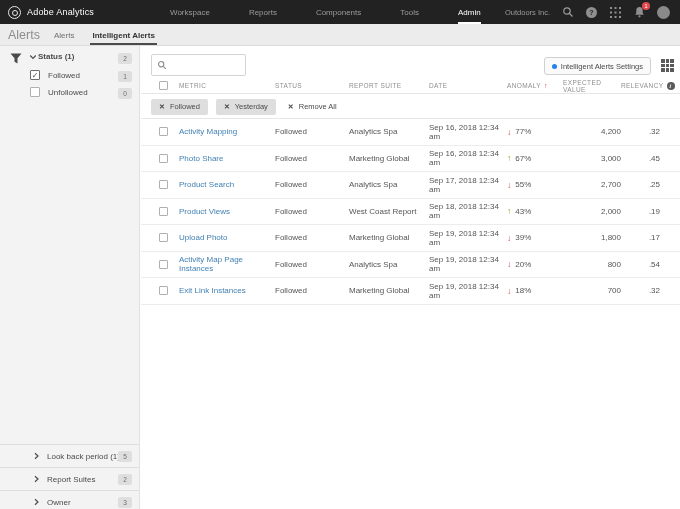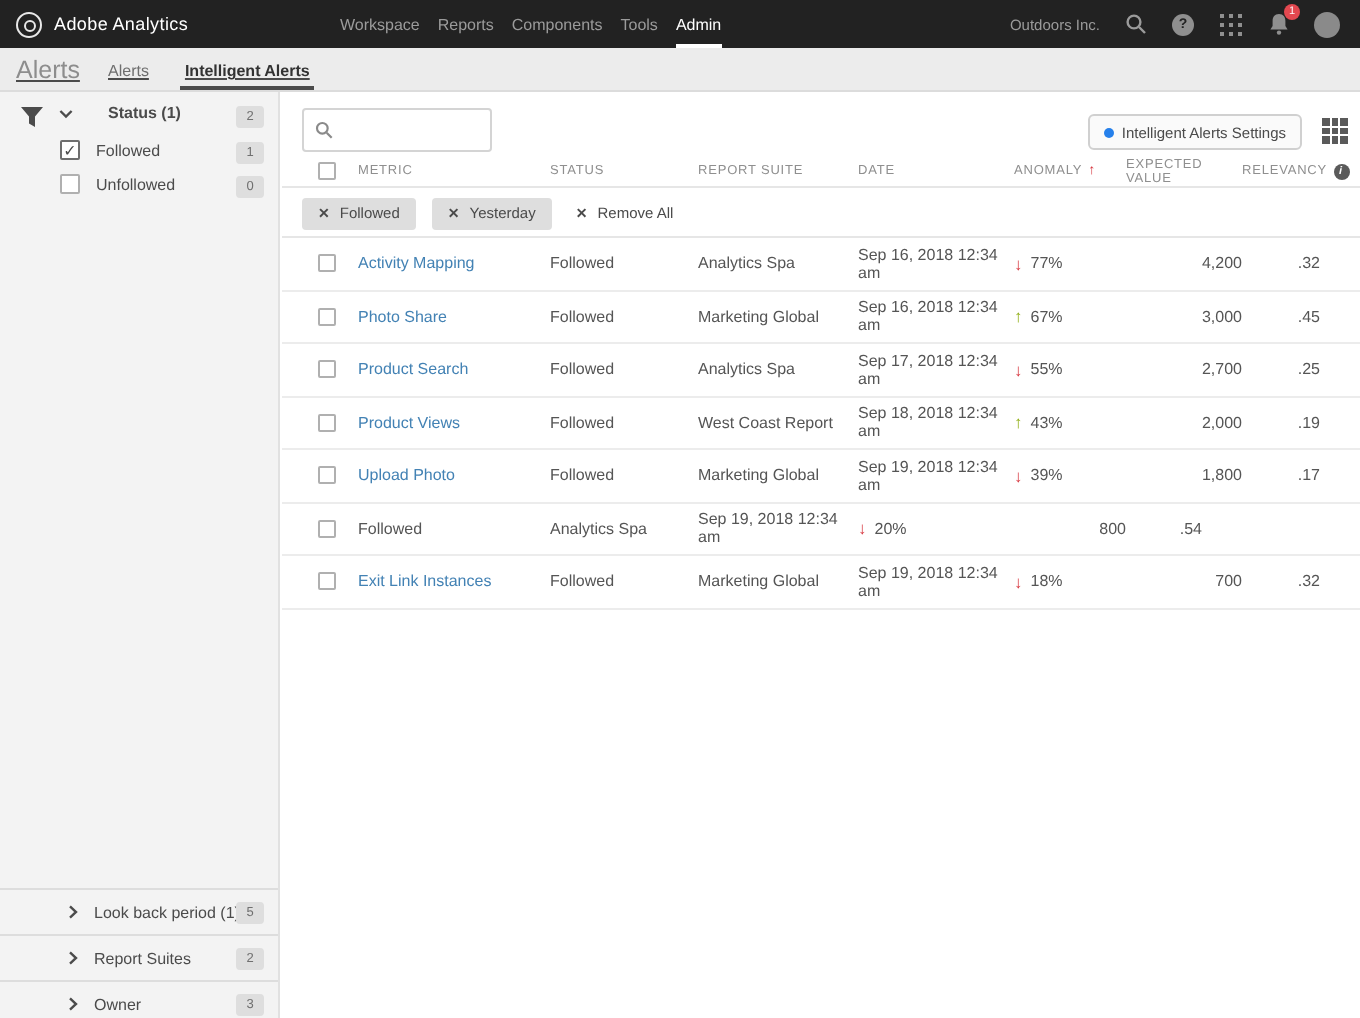--- a/index.html
+++ b/index.html
@@ -5,43 +5,43 @@
   * { margin:0; padding:0; box-sizing:border-box; }
   html,body { width:680px; height:509px; }
   body { font-family:"Liberation Sans", sans-serif; position:relative; overflow:hidden; background:#fff; color:#4b4b4b; }
 
   
   .topbar { position:absolute; left:0; top:0; width:680px; height:24px; background:#222222; display:flex; align-items:center; }
   .brand { display:flex; align-items:center; gap:6px; padding-left:8px; width:130px; }
   .logo-ring { width:13px; height:13px; border:1.4px solid #e8e8e8; border-radius:50%; position:relative; }
   .logo-ring::after { content:""; position:absolute; left:3px; top:3px; width:4px; height:4px; border:1px solid #e8e8e8; border-radius:50%; }
   .brand-label { color:#ffffff; font-size:9px; letter-spacing:.2px; }
-  .topnav { display:flex; align-items:center; gap:9px; margin-left:40px; height:100%; }
+  .topnav { display:flex; align-items:center; gap:39px; margin-left:40px; height:100%; }
   .topnav a { color:#9b9b9b; font-size:8px; text-decoration:none; height:100%; display:flex; align-items:center; position:relative; }
   .topnav a.active { color:#ffffff; }
   .topnav a.active::after { content:""; position:absolute; left:0; right:0; bottom:0; height:2px; background:#ffffff; }
   .topbar-right { margin-left:auto; display:flex; align-items:center; gap:11px; padding-right:10px; }
   .org-name { color:#9b9b9b; font-size:7.5px; }
   .tb-icon { width:13px; height:13px; display:flex; align-items:center; justify-content:center; position:relative; }
   .help-circle { width:11px; height:11px; border-radius:50%; background:#8f8f8f; color:#222; font-size:7px; font-weight:bold; display:flex; align-items:center; justify-content:center; }
   .avatar { width:13px; height:13px; border-radius:50%; background:#8a8a8a; }
   .badge-red { position:absolute; top:-4px; right:-4px; min-width:8px; height:8px; border-radius:4px; background:#e34850; color:#fff; font-size:5.5px; display:flex; align-items:center; justify-content:center; padding:0 1px; }
 
   
-  .subheader { position:absolute; left:0; top:24px; width:680px; height:22px; background:#ececec; border-bottom:1px solid #dcdcdc; display:flex; align-items:flex-end;text-decoration:underline; }
+  .subheader { position:absolute; left:0; top:24px; width:680px; height:22px; background:#ececec; border-bottom:1px solid #dcdcdc; display:flex; align-items:flex-end; }
   .page-title { font-size:12.5px; color:#8d8d8d; font-weight:400; padding:0 0 3px 8px; width:52px; }
   .tabs { display:flex; gap:14px; height:100%; align-items:flex-end; }
   .tab { font-size:8px; color:#6e6e6e; padding:0 2px 5px 2px; position:relative; cursor:pointer; }
   .tab.active { color:#323232; font-weight:bold; }
   .tab.active::after { content:""; position:absolute; left:0; right:0; bottom:0; height:2px; background:#4b4b4b; }
 
   
   .sidebar { position:absolute; left:0; top:46px; width:140px; bottom:0; background:#f3f3f3; border-right:1px solid #e1e1e1; }
   .funnel { position:absolute; left:10px; top:7px; }
-  .group-head { position:absolute; left:29px; top:6px; display:flex; align-items:center; gap:17px; font-size:8px; font-weight:bold; color:#4b4b4b; cursor:pointer; }
+  .group-head { position:absolute; left:29px; top:6px; display:flex; align-items:center; gap:1px; font-size:8px; font-weight:bold; color:#4b4b4b; cursor:pointer; }
   .count-badge { position:absolute; right:7px; width:14px; height:11px; background:#dedede; border-radius:2px; color:#6f6f6f; font-size:6.5px; display:flex; align-items:center; justify-content:center; }
   .filter-row { position:absolute; left:30px; display:flex; align-items:center; gap:8px; font-size:8px; color:#4b4b4b; cursor:pointer; }
   .checkbox { width:10px; height:10px; background:#fff; border:1px solid #b0b0b0; border-radius:1px; display:flex; align-items:center; justify-content:center; font-size:8px; color:#4b4b4b; }
   .checkbox.checked { border-color:#6e6e6e; }
   .accordion { position:absolute; left:0; right:0; height:23px; border-top:1px solid #ddd; display:flex; align-items:center; padding-left:33px; gap:7px; font-size:8px; color:#4b4b4b; cursor:pointer; }
 
   
   .main { position:absolute; left:141px; top:46px; right:0; bottom:0; background:#ffffff; }
   .searchbox { position:absolute; left:10px; top:8px; width:95px; height:22px; border:1px solid #d4d4d4; border-radius:2px; background:#fff; display:flex; align-items:center; padding-left:5px; gap:4px; }
   .searchbox input { border:none; outline:none; width:66px; font-size:8px; font-family:"Liberation Sans",sans-serif; background:transparent; }
@@ -324,20 +324,21 @@
           <span>39%</span>
         </span>
       <span class="num">1,800</span>
       <span class="num pad-r">.17</span>
     </div>
 
     <div class="trow grid-cols">
       <span>
           <span class="checkbox" style="width:9px;height:9px;"></span>
         </span>
+      <a href="#" class="link">Activity Map Page Instances</a>
       <span>Followed</span>
       <span>Analytics Spa</span>
       <span>Sep 19, 2018 12:34 am</span>
       <span class="anom">
           <span class="dir down">↓</span>
           <span>20%</span>
         </span>
       <span class="num">800</span>
       <span class="num pad-r">.54</span>
     </div>

